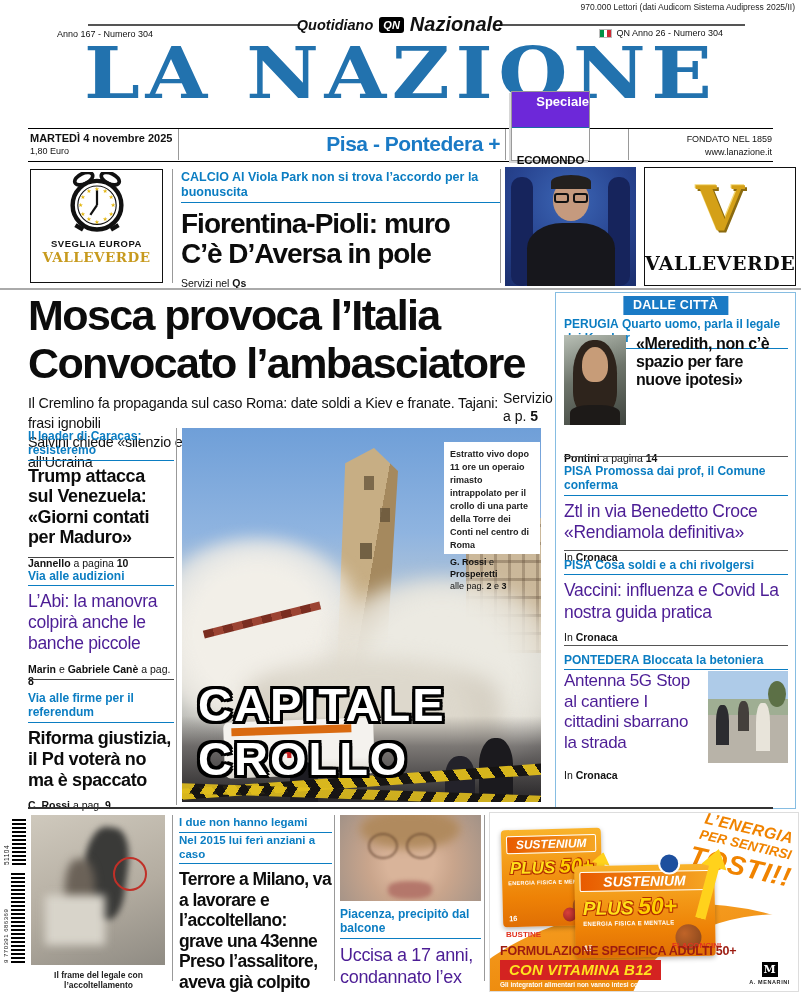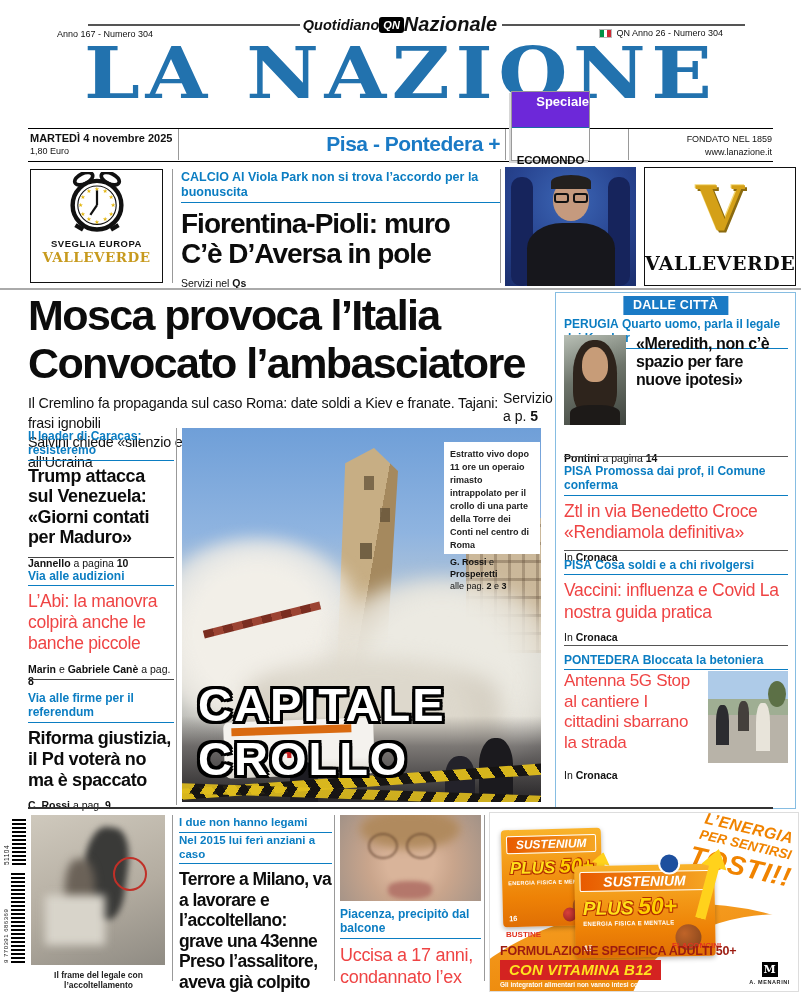--- a/index.html
+++ b/index.html
@@ -4,21 +4,21 @@
 <style>
   *{box-sizing:border-box;margin:0;padding:0}
   body{background:#e9e9e9;font-family:"Liberation Sans",sans-serif}
   .page{position:relative;width:801px;height:994px;background:#fff;margin:0 auto;overflow:hidden;color:#111}
   .abs{position:absolute}
   .rule-h{position:absolute;background:#444}
   .rule-v{position:absolute;background:#999;width:1px}
   .k{font-weight:600;font-size:12.5px;line-height:1.2;color:#0b7dc2;padding-bottom:2px;border-bottom:1.5px solid #0b7dc2;display:block}
   .k b{font-weight:800}
   .hb{font-weight:800;color:#0c0c0c;letter-spacing:-0.4px}
-  .hl{font-weight:400;color:#ef4444;letter-spacing:-0.3px}
+  .hl{font-weight:400;color:#4c1d95;letter-spacing:-0.3px}
   .by{font-size:10.5px;color:#111}
   .by b{font-weight:800}
   .foot{font-size:10.5px;color:#111}
   .foot b{font-weight:800}
   
   .masthead{position:absolute;left:0;top:34px;width:801px;text-align:center}
   .masthead span{display:inline-block;font-family:"DejaVu Serif",serif;font-weight:bold;font-size:71px;line-height:1.1;color:#2272ae;letter-spacing:5px;transform:scaleX(1.12);transform-origin:center}
   .booklet{position:absolute;left:511px;top:91px;width:79px;height:70px;background:#fff;border:1px solid #9a9a9a;box-shadow:-2px 2px 0 #d7d7d7;z-index:6}
   .booklet .lbl{display:block;background:#6d28d9;color:#fff;font-weight:800;font-size:13px;text-align:right;padding:2px 0 18px;border-bottom:1px solid #1a6aa5}
   .booklet .ttl{display:block;color:#0c0c0c;font-weight:800;font-size:11.5px;text-align:center;margin-top:26px;letter-spacing:-0.2px}
@@ -37,23 +37,24 @@
   .adbox{position:absolute;border-radius:4px;background:linear-gradient(180deg,#f9b32a 0%,#ee8206 70%,#e06f04 100%);box-shadow:0 2px 5px rgba(0,0,0,.3)}
   .adbrand{display:block;margin:6px 5px 0;background:linear-gradient(90deg,#e85a00,#f5a623);border:1px solid #fff;border-radius:2px;color:#fff;font-style:italic;font-weight:800;text-align:center;padding:1px 0}
   .adplus{font-style:italic;font-weight:800;color:#ffe11a;text-shadow:1px 1px 0 #b32c00,-1px 1px 0 #b32c00,1px -1px 0 #b32c00}
   .adsub{display:block;color:#fff;font-weight:800;letter-spacing:.3px}
 </style>
 </head>
 <body>
 
 <div class="page">
 
+  <div class="abs" style="left:430px;top:2px;width:365px;text-align:right;font-size:8.5px;color:#222">970.000 Lettori (dati Audicom Sistema Audipress 2025/II)</div>
   <div class="rule-h" style="left:88px;top:24px;width:212px;height:2px;background:#555"></div>
   <div class="rule-h" style="left:502px;top:24px;width:243px;height:2px;background:#555"></div>
-  <div class="abs" style="left:300px;top:13px;width:200px;display:flex;align-items:center;justify-content:center;">
+  <div class="abs" style="left:300px;top:13px;width:200px;display:flex;align-items:center;justify-content:center;gap:6px">
     <span style="font-size:14.5px;font-weight:800;font-style:italic">Quotidiano</span>
     <span style="display:inline-block;background:#000;color:#fff;font-weight:800;font-style:italic;font-size:11px;padding:2px 4px;border-radius:3px">QN</span>
     <span style="font-size:20px;font-weight:800;font-style:italic">Nazionale</span>
   </div>
   <div class="abs" style="left:57px;top:29px;font-size:9px">Anno 167 - Numero 304</div>
   <div class="abs" style="left:568px;top:28px;width:155px;display:flex;align-items:flex-end;justify-content:flex-end;gap:4px">
     <span style="display:inline-block;width:13px;height:9px;background:linear-gradient(90deg,#009246 0 33%,#fff 33% 66%,#ce2b37 66% 100%);border:0.5px solid #bbb"></span>
     <span style="font-size:9px">QN Anno 26 - Numero 304</span>
   </div>
 

